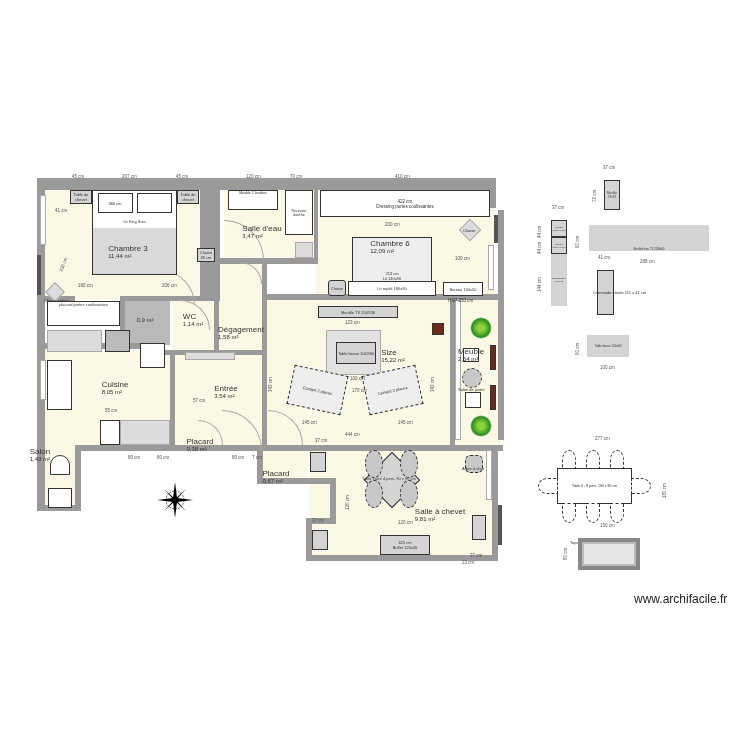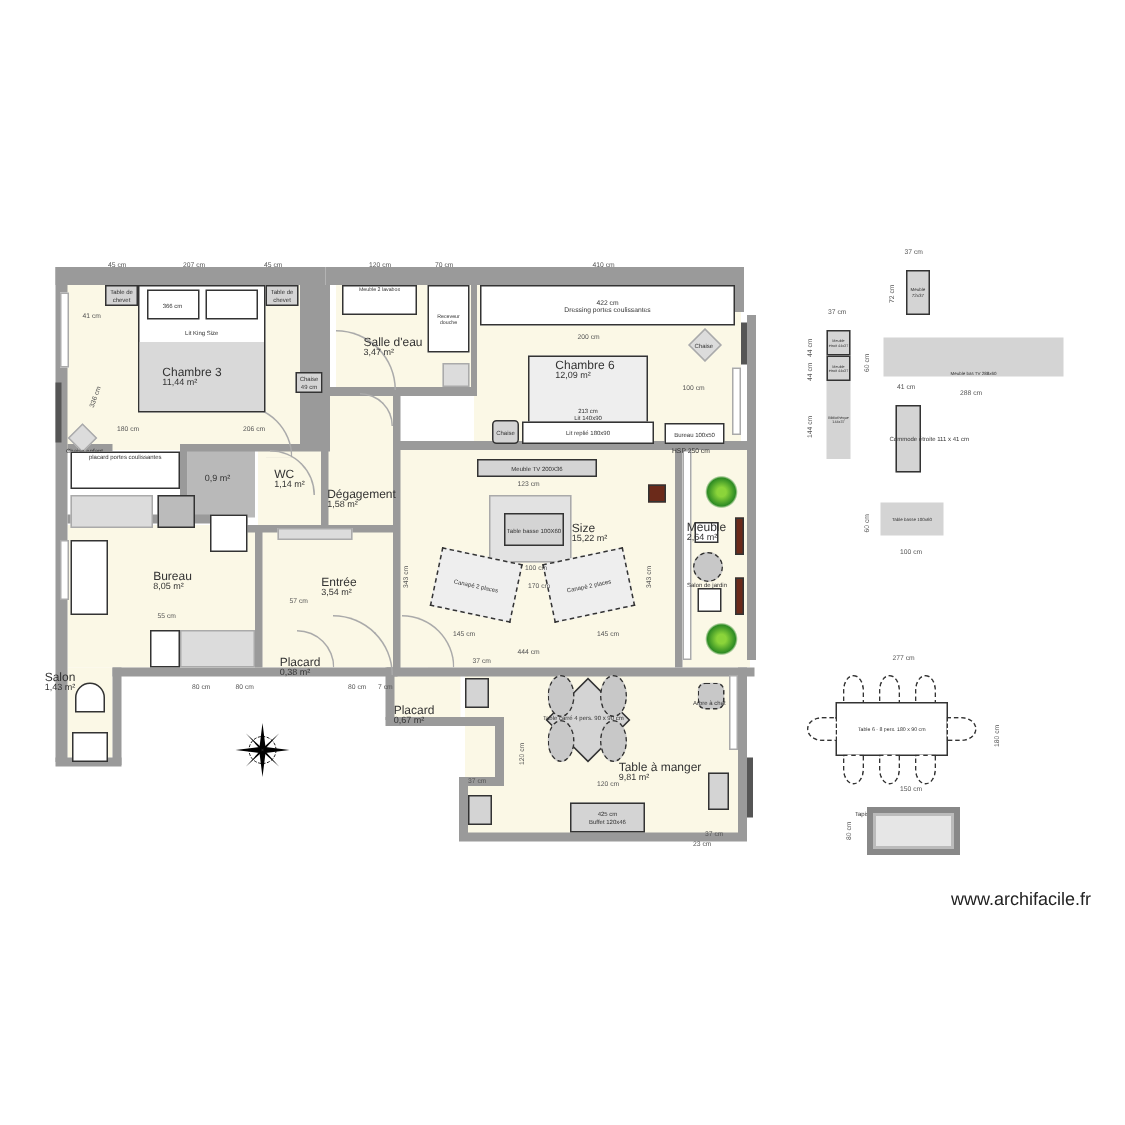--- a/index.html
+++ b/index.html
@@ -178,21 +178,21 @@
 
   <div class="furn white" style="left:47px;top:301px;width:73px;height:25px;font-size:4px;align-items:flex-start;">
       <span>placard portes coulissantes</span>
     </div>
   <div class="furn light" style="left:47px;top:330px;width:55px;height:22px;"></div>
   <div class="furn" style="left:105px;top:330px;width:25px;height:22px;background:#bbb;"></div>
   <div class="furn white" style="left:140px;top:343px;width:25px;height:25px;"></div>
   <div class="furn white" style="left:47px;top:360px;width:25px;height:50px;"></div>
   <div class="furn light" style="left:120px;top:420px;width:50px;height:25px;"></div>
   <div class="furn white" style="left:100px;top:420px;width:20px;height:25px;"></div>
-  <div class="room-name" style="left:115px;top:388px;"><span>Bureau</span><span class="area">8,05 m²</span></div>
+  <div class="room-name" style="left:115px;top:388px;"><span>Cuisine</span><span class="area">8,05 m²</span></div>
   <div class="room-name" style="left:145px;top:320px;">
       <span class="area">0,9 m²</span>
     </div>
 
   <div class="room-name" style="left:193px;top:320px;"><span>WC</span><span class="area">1,14 m²</span></div>
   <div class="room-name" style="left:241px;top:333px;"><span>Dégagement</span><span class="area">1,58 m²</span></div>
   <div class="furn light" style="left:185px;top:352px;width:50px;height:8px;"></div>
   <div class="room-name" style="left:226px;top:392px;"><span>Entrée</span><span class="area">3,54 m²</span></div>
   <div class="room-name" style="left:200px;top:445px;"><span>Placard</span><span class="area">0,38 m²</span></div>
   <div class="room-name" style="left:276px;top:477px;"><span>Placard</span><span class="area">0,67 m²</span></div>
@@ -209,21 +209,21 @@
   <div class="chair" style="left:400px;top:480px;width:18px;height:28px;border-radius:50%;"></div>
   <div class="label" style="left:362px;top:476px;">Table carré 4 pers. 90 x 90 cm</div>
   <div class="furn" style="left:380px;top:535px;width:50px;height:20px;flex-direction:column;">
       <span>425 cm</span>
       <span>Buffet 120x46</span>
     </div>
   <div class="chair" style="left:465px;top:455px;width:18px;height:18px;border-radius:30%;"></div>
   <div class="label" style="left:462px;top:466px;">Arbre à chat</div>
   <div class="furn" style="left:472px;top:515px;width:14px;height:25px;"></div>
   <div class="furn" style="left:312px;top:530px;width:16px;height:20px;"></div>
-  <div class="room-name" style="left:440px;top:515px;"><span>Table à manger</span><span class="area">9,81 m²</span></div>
+  <div class="room-name" style="left:440px;top:515px;"><span>Salle à chevet</span><span class="area">9,81 m²</span></div>
 
   <div class="abs" style="left:155px;top:480px;width:40px;height:40px;">
     <svg width="40" height="40" viewBox="0 0 40 40">
       <circle cx="20" cy="20" r="9" fill="none" stroke="#000" stroke-width="0.6" stroke-dasharray="2 1"></circle>
       <polygon points="20,2 22,18 20,20 18,18" fill="#000"></polygon>
       <polygon points="20,38 22,22 20,20 18,22" fill="#000"></polygon>
       <polygon points="2,20 18,18 20,20 18,22" fill="#000"></polygon>
       <polygon points="38,20 22,18 20,20 22,22" fill="#000"></polygon>
       <polygon points="9,9 19,18 20,20 18,19" fill="#000"></polygon>
       <polygon points="31,9 21,18 20,20 22,19" fill="#000"></polygon>

